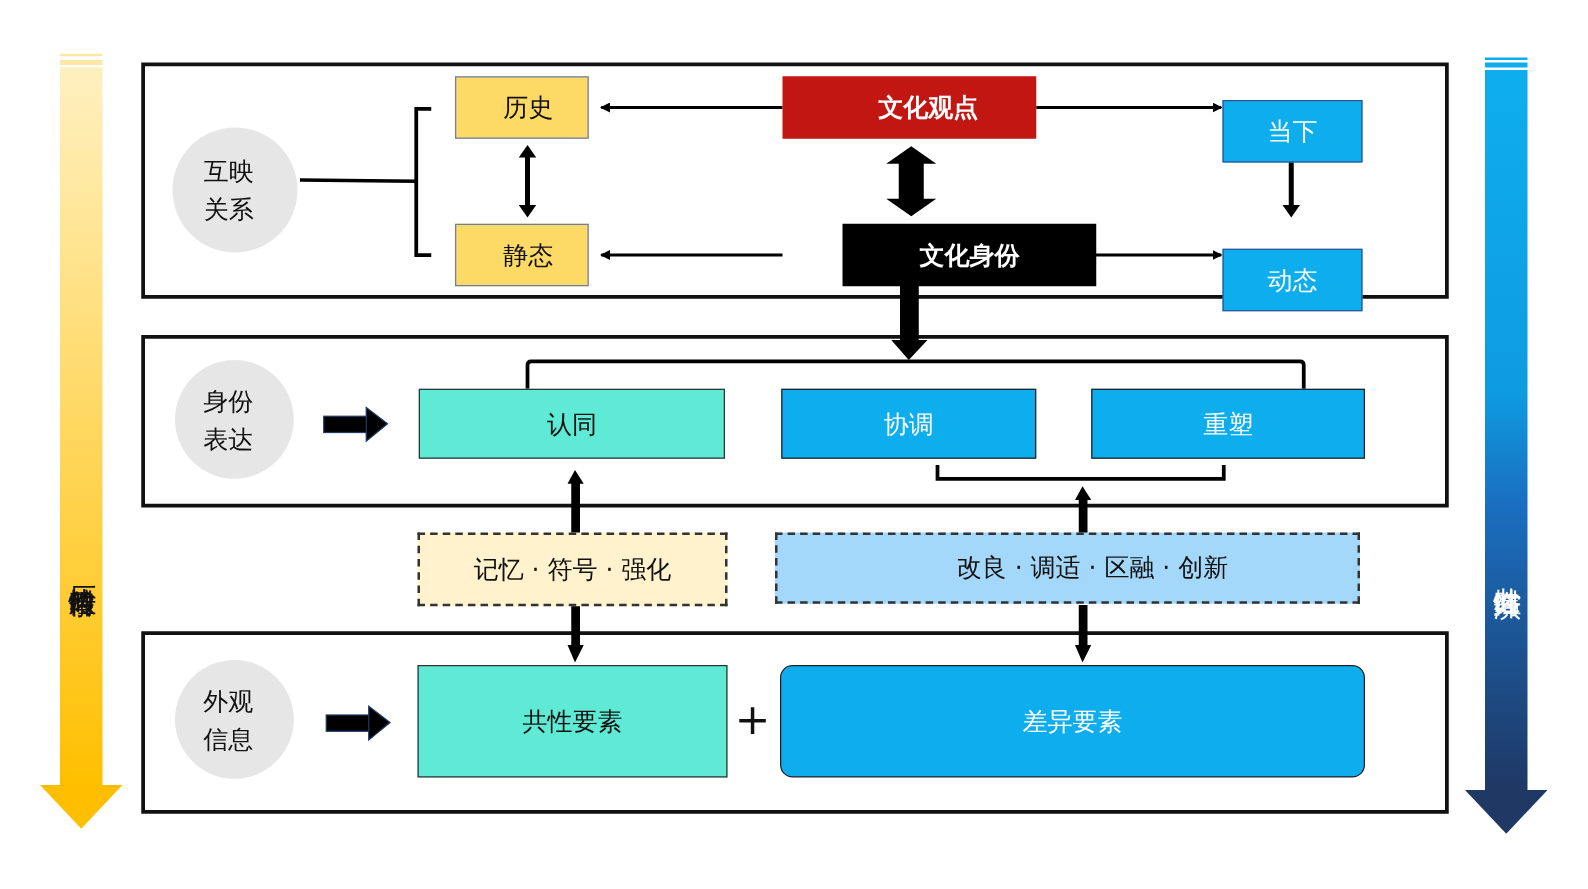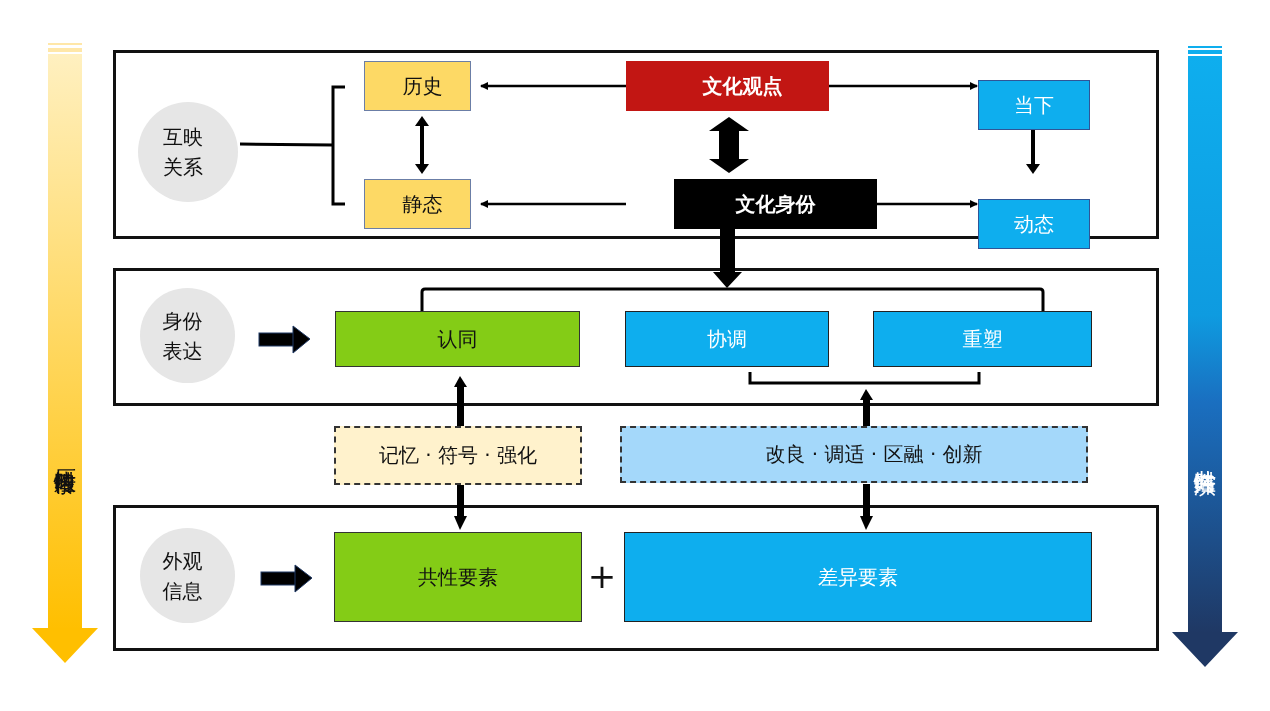--- a/index.html
+++ b/index.html
@@ -5,21 +5,21 @@
   html, body { margin: 0; padding: 0; background: #ffffff; }
   body { width: 1270px; height: 711px; position: relative; overflow: hidden;
          font-family: "DejaVu Sans", "Liberation Sans", sans-serif; }
   .abs { position: absolute; box-sizing: border-box; }
   .panel { border: 3px solid #111; background: #fff; }
   .circle { border-radius: 50%; background: #e6e6e6; display: flex; align-items: center; justify-content: center;
             text-align: left; font-weight: normal; font-size: 20px; line-height: 30px; color: #111; }
   .circle span { display: block; width: 50px; }
   .box { display: flex; align-items: center; justify-content: center; font-size: 20px; }
   .yellow { background: #fdd965; border: 1px solid #6b7ea6; color: #111; padding-left: 10px; }
-  .yellow2 { background: #84cc16; border: 1.5px solid #333; color: #111; }
+  .yellow2 { background: #5eead4; border: 1.5px solid #333; color: #111; }
   .blue { background: #0eaeee; border: 1px solid #2f5597; color: #fff; margin-top: 20px; }
   .blue2 { background: #0eaeee; border: 1.5px solid #222; color: #fff; }
   .red { background: #c21613; color: #fff; font-weight: bold; padding-left: 30px; }
   .black { background: #000; color: #fff; font-weight: bold; }
   .dash-y { background: #fff2cc; border: 2px dashed #333; color: #111; }
   .dash-b { background: #a4d8fa; border: 2px dashed #333; color: #111; }
   .vtext { writing-mode: vertical-rl; text-orientation: upright; font-size: 22px; letter-spacing: 1px; }
   svg.overlay { position: absolute; left: 0; top: 0; }
 </style>
 </head>
@@ -155,13 +155,13 @@
 <div class="abs box dash-b" style="left:620px; top:426px; width:468px; height:57px;padding-left:40px;">改良 · 调适 · 区融 · 创新</div>
 
 <div class="abs circle" style="left:140px; top:528px; width:95px; height:95px;">
   <span>
       <span>外观</span>
       <span>信息</span>
     </span>
 </div>
 <div class="abs box yellow2" style="left:334px; top:532px; width:248px; height:90px;">共性要素</div>
 <div class="abs" style="left:585px; top:556px; width:34px; height:40px; font-size:34px; line-height:40px; text-align:center; color:#111;">+</div>
-<div class="abs box blue2" style="left:624px; top:532px; width:468px; height:90px;">差异要素</div>
+<div class="abs box blue2" style="left:624px; top:532px; width:468px; height:90px;border-radius:10px;">差异要素</div>
 
 </body></html>

